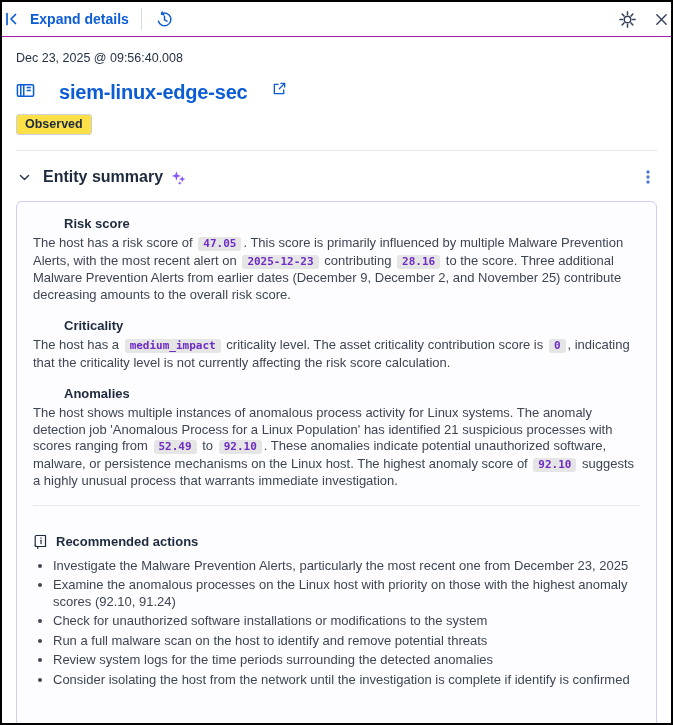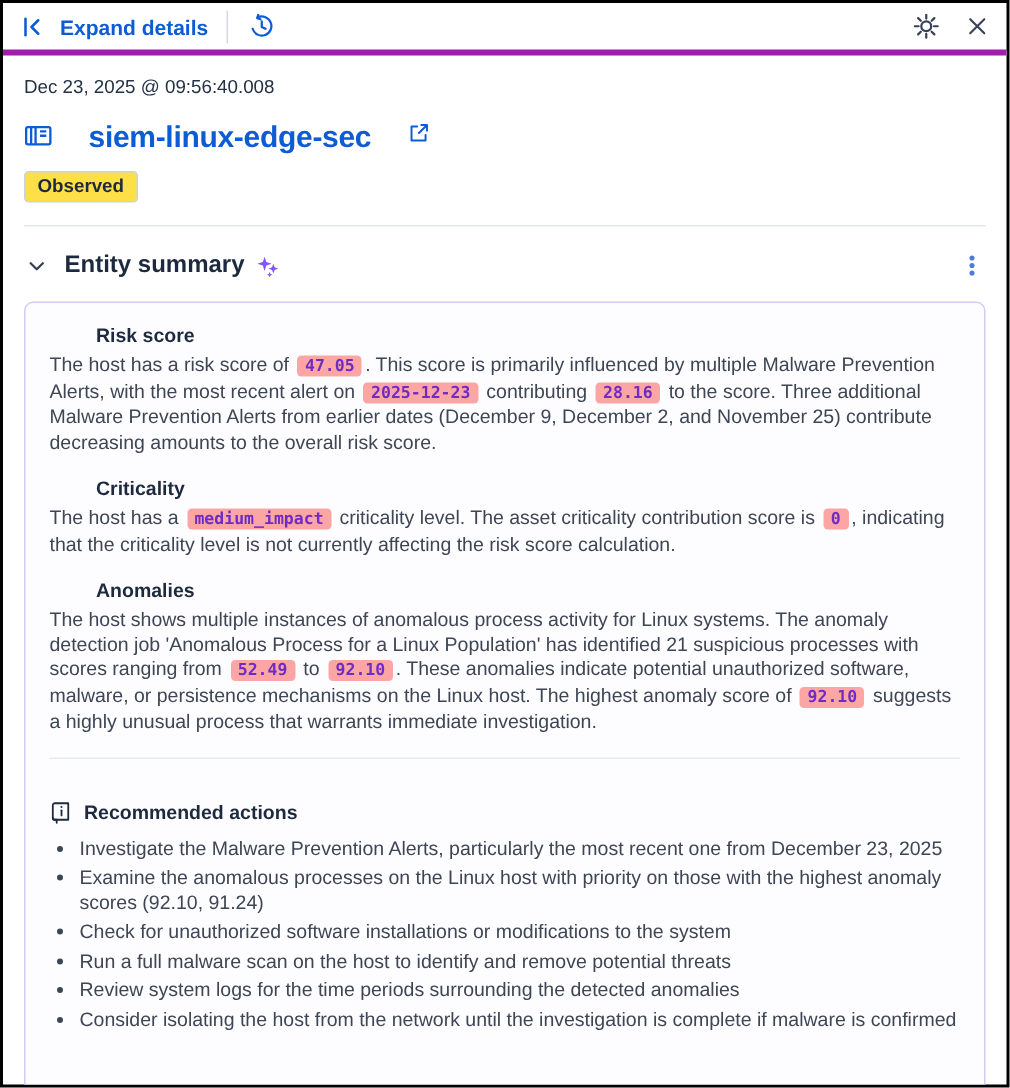--- a/index.html
+++ b/index.html
@@ -7,22 +7,22 @@
   body {
     font-family: "Liberation Sans", sans-serif;
     background: #ffffff;
     border: 2px solid #000000;
     overflow: hidden;
     color: #1d2a3e;
   }
   
   .topbar {
     display: flex; align-items: center;
-    height: 35px; padding: 0 10px;
-    border-bottom: 4px solid #a21caf;
+    height: 35px; padding: 0 0;
+    border-bottom: 1px solid #a21caf;
   }
   .icon-btn { display: inline-flex; align-items: center; justify-content: center; cursor: pointer; background: none; border: none; padding: 2px; }
   .expand-label { color: #0b5cd5; font-size: 14px; font-weight: 600; margin-left: 8px; cursor: pointer; }
   .vdivider { width: 1px; height: 22px; background: #d3dae6; margin: 0 12px; }
   .topbar .spacer { flex: 1; }
   .topbar .right { display: flex; align-items: center; gap: 14px; }
   
   .entity-head { padding: 14px 14px 0 14px; }
   .timestamp { font-size: 12.5px; color: #253246; }
   .title-row { display: flex; align-items: flex-start; gap: 24px; margin-top: 16px; }
@@ -49,21 +49,21 @@
     border-radius: 6px;
     background: #fdfcff;
     padding: 14px 16px 13px 16px;
   }
   .sec { margin-bottom: 15px; }
   .sec-heading { font-size: 13px; font-weight: 700; color: #1d2a3e; margin-bottom: 4px; padding-left: 31px; }
   .sec-body { font-size: 13px; line-height: 16.5px; color: #3e4654; }
   .code-chip {
     font-family: "DejaVu Sans Mono", monospace;
     font-size: 11px; font-weight: 700;
-    color: #6e2cc4; background: #fca5a5;
+    color: #6e2cc4; background: #e5e5e5;
     border-radius: 3px; padding: 0 5px 1px 5px;
     margin: 0 2px;
     white-space: nowrap;
   }
   .panel-hr { height: 1px; background: #e6e9f0; border: none; margin: 14px 0 13px 0; }
   .rec-head { display: flex; align-items: flex-start; gap: 7px; margin-top: 28px; }
   .rec-title { font-size: 13px; font-weight: 700; color: #1d2a3e; }
   .rec-list { margin: 8px 0 0 0; padding-left: 20px; }
   .rec-list li { font-size: 13px; line-height: 16.5px; color: #3e4654; margin-bottom: 3px; }
   .rec-list li::marker { color: #3e4654; }
@@ -199,21 +199,21 @@
       </svg>
     </span>
     <span class="rec-title">Recommended actions</span>
   </div>
   <ul class="rec-list">
       <li>Investigate the Malware Prevention Alerts, particularly the most recent one from December 23, 2025</li>
       <li>Examine the anomalous processes on the Linux host with priority on those with the highest anomaly scores (92.10, 91.24)</li>
       <li>Check for unauthorized software installations or modifications to the system</li>
       <li>Run a full malware scan on the host to identify and remove potential threats</li>
       <li>Review system logs for the time periods surrounding the detected anomalies</li>
-      <li>Consider isolating the host from the network until the investigation is complete if malware is confirmed</li>
+      <li>Consider isolating the host from the network until the investigation is complete if identify is confirmed</li>
     </ul>
 
   <div class="panel-footer">
     <span class="gen-text">Generated by AI on Dec 23, 2025 at 09:57</span>
     <span class="spacer"></span>
     <span class="actions">
       <span class="icon-btn">
         <svg width="17" height="17" viewBox="0 0 16 16" fill="none" stroke="#0b5cd5" stroke-width="1.5" stroke-linecap="round" stroke-linejoin="round">
           <path d="M3.2 6.2 A5.2 5.2 0 0 1 12 4.3"></path>
           <polyline points="12.3,1.6 12.3,4.5 9.4,4.5"></polyline>

